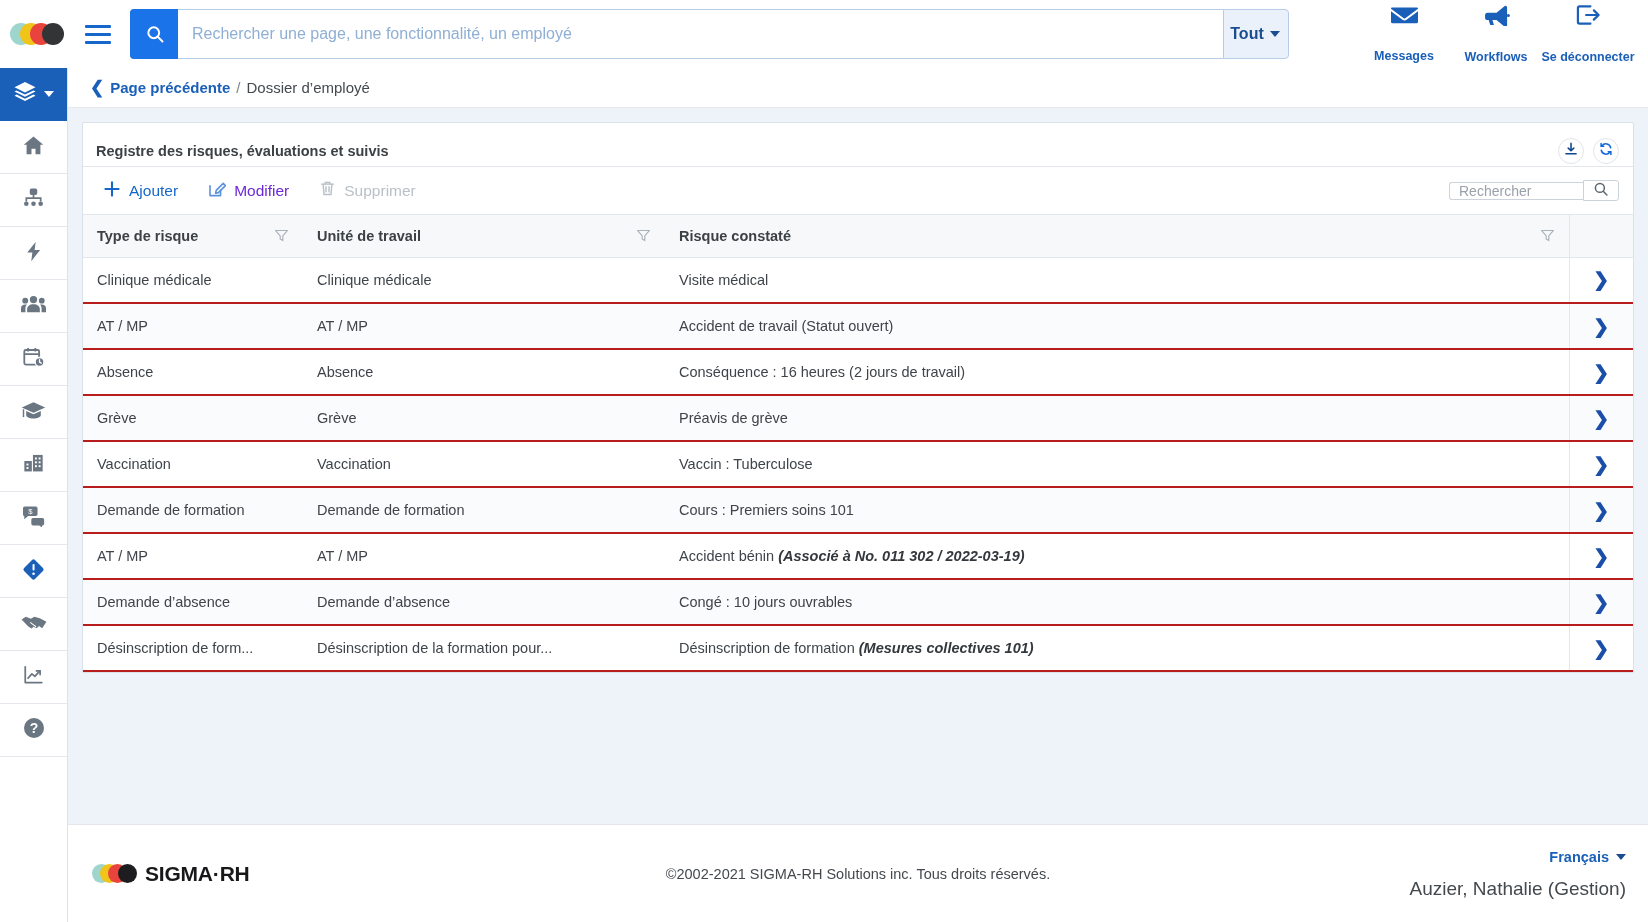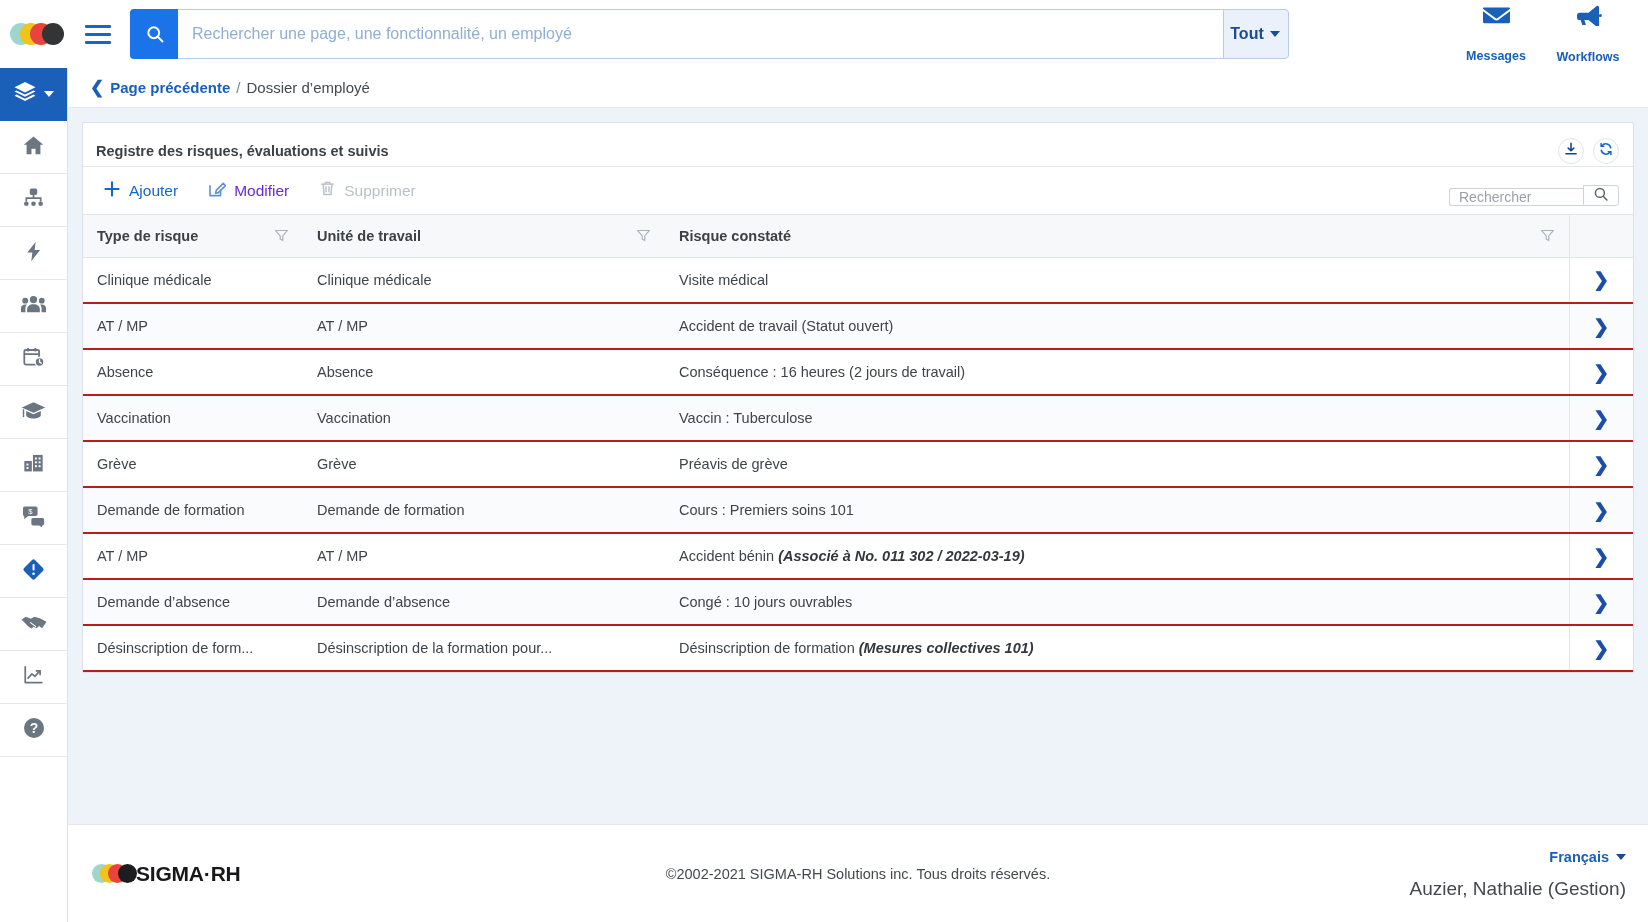--- a/index.html
+++ b/index.html
@@ -177,21 +177,21 @@
   }
   .tb-btn {
     display: flex; align-items: center; gap: 8px;
     margin-right: 30px; font-size: 15.5px; cursor: pointer;
   }
   .tb-btn.primary { color: #1667ca; }
   .tb-btn.secondary { color: #6d28d9; }
   .tb-btn.disabled { color: #b9c0c7; cursor: default; }
   .tb-search {
     margin-left: auto;
-    display: flex; align-items: flex-end; height: 30px; padding-left: 6px;
+    display: flex; align-items: center; height: 30px; padding-left: 6px;
   }
   .tb-search input {
     width: 134px;
     border: 1px solid #cdd3da; border-right: none;
     border-radius: 3px 0 0 3px;
     padding: 0 9px; font-size: 14px; color: #3d4043;
     outline: none;
     font-family: "Liberation Sans", sans-serif;
   }
   .tb-search input::placeholder { color: #9aa1a9; }
@@ -239,21 +239,21 @@
 
   
   .footer {
     height: 98px; flex: none;
     background: #fff;
     border-top: 1px solid #e3e7ec;
     display: flex; align-items: center;
     padding: 0 22px 0 24px;
     position: relative;
   }
-  .foot-logo { display: flex; align-items: center; }
+  .foot-logo { display: flex; align-items: center; gap: 9px; }
   .foot-dots { position: relative; width: 44px; height: 19px; }
   .foot-dots i {
     position: absolute; top: 0; width: 19px; height: 19px; border-radius: 50%;
   }
   .foot-dots i:nth-child(1) { left: 0;  background: #9ed6cd; }
   .foot-dots i:nth-child(2) { left: 8px; background: #f0c419; }
   .foot-dots i:nth-child(3) { left: 16px; background: #e8433c; }
   .foot-dots i:nth-child(4) { left: 26px; background: #1d1d1f; }
   .foot-wordmark {
     font-size: 21px; font-weight: bold; color: #18181a; letter-spacing: -0.2px;
@@ -320,20 +320,30 @@
     <div class="top-action">
       <span>
         <svg width="27" height="21" viewBox="0 0 28 22" fill="#1a5fb8">
           <path d="M24.5 1.2c-.6-.5-1.5-.4-2.2.2L14 8.2H4.7A2.7 2.7 0 0 0 2 10.9v2.2a2.7 2.7 0 0 0 2.7 2.7h1.1l1.7 5.2h3.8l-1.6-5.2H14l8.3 6.8c.7.6 1.6.7 2.2.2.5-.4.6-1 .6-1.8V3c0-.8-.1-1.4-.6-1.8z"></path>
           <circle cx="26.4" cy="11" r="1.6"></circle>
         </svg>
       </span>
       <span class="lbl">Workflows</span>
     </div>
 
+    <div class="top-action">
+      <span>
+        <svg width="25" height="22" viewBox="0 0 26 22" fill="none" stroke="#1a5fb8" stroke-width="2.3" stroke-linecap="round" stroke-linejoin="round">
+          <path d="M15 2H3.6A1.6 1.6 0 0 0 2 3.6v14.8A1.6 1.6 0 0 0 3.6 20H15"></path>
+          <path d="M18.6 6.2L23.5 11l-4.9 4.8"></path>
+            <line x1="23" y1="11" x2="10.5" y2="11"></line>
+        </svg>
+      </span>
+      <span class="lbl">Se déconnecter</span>
+    </div>
 
   </div>
 </div>
 
 <div class="bodywrap">
 
   <div class="sidebar">
 
     <div class="side-item active">
       <span>
@@ -608,29 +618,29 @@
                 <td class="c3"><span>Accident de travail (Statut ouvert)</span></td>
                 <td class="c4"><span class="row-chev">❯</span></td>
               </tr>
               <tr>
                 <td class="c1">Absence</td>
                 <td class="c2">Absence</td>
                 <td class="c3"><span>Conséquence : 16 heures (2 jours de travail)</span></td>
                 <td class="c4"><span class="row-chev">❯</span></td>
               </tr>
               <tr>
+                <td class="c1">Grève</td>
+                <td class="c2">Grève</td>
+                <td class="c3"><span>Préavis de grève</span></td>
+                <td class="c4"><span class="row-chev">❯</span></td>
+              </tr>
+              <tr>
                 <td class="c1">Vaccination</td>
                 <td class="c2">Vaccination</td>
                 <td class="c3"><span>Vaccin : Tuberculose</span></td>
-                <td class="c4"><span class="row-chev">❯</span></td>
-              </tr>
-              <tr>
-                <td class="c1">Grève</td>
-                <td class="c2">Grève</td>
-                <td class="c3"><span>Préavis de grève</span></td>
                 <td class="c4"><span class="row-chev">❯</span></td>
               </tr>
               <tr>
                 <td class="c1">Demande de formation</td>
                 <td class="c2">Demande de formation</td>
                 <td class="c3"><span>Cours : Premiers soins 101</span></td>
                 <td class="c4"><span class="row-chev">❯</span></td>
               </tr>
               <tr>
                 <td class="c1">AT / MP</td>

